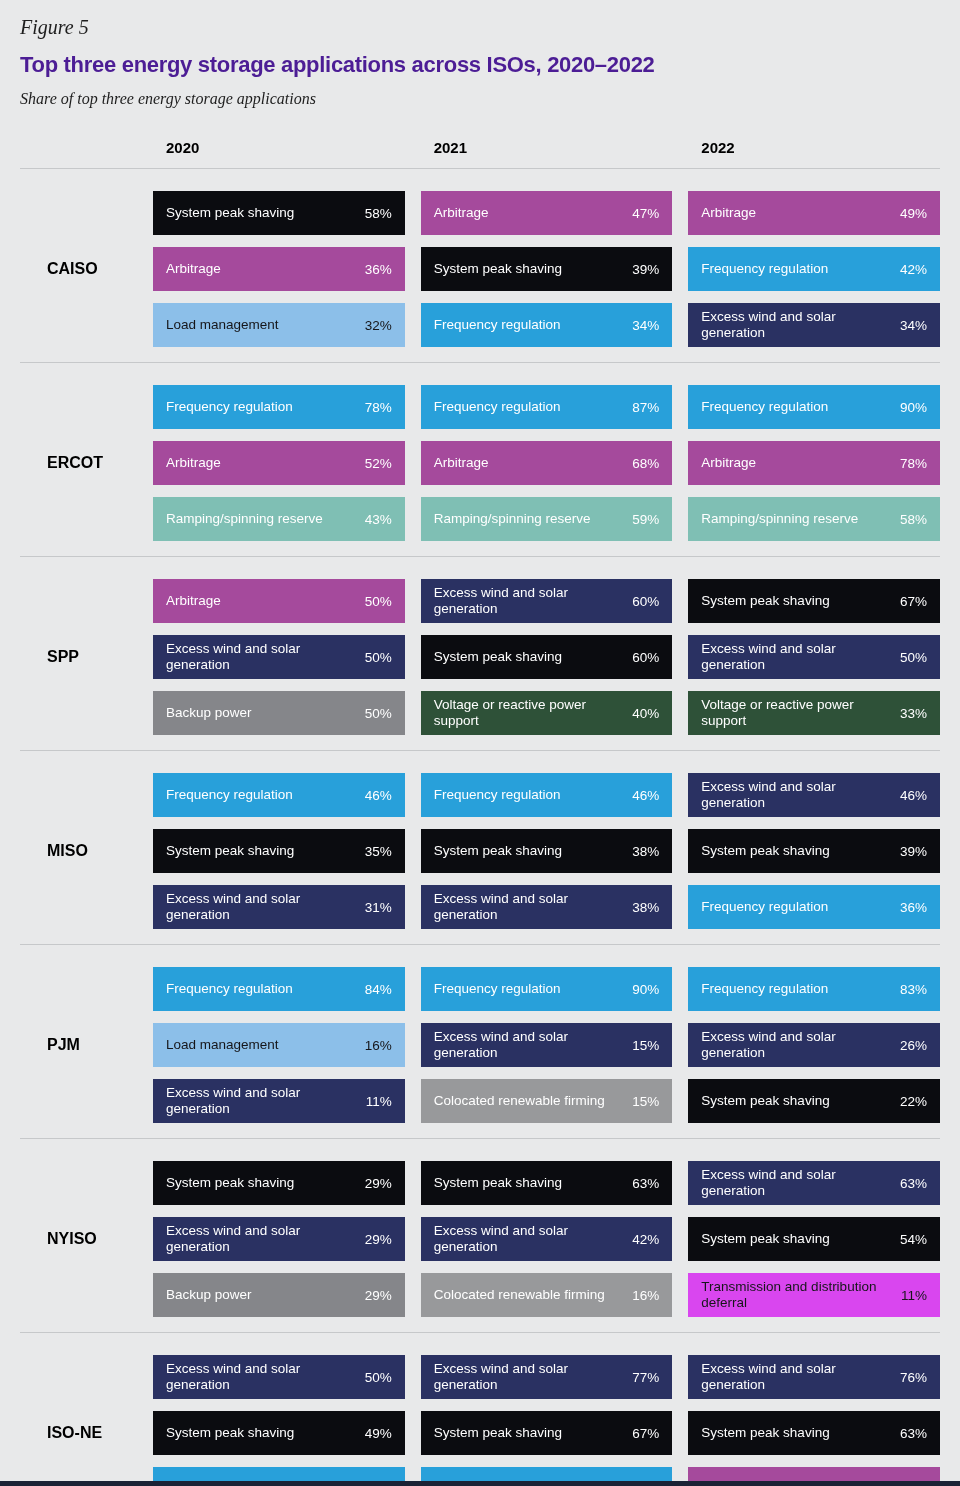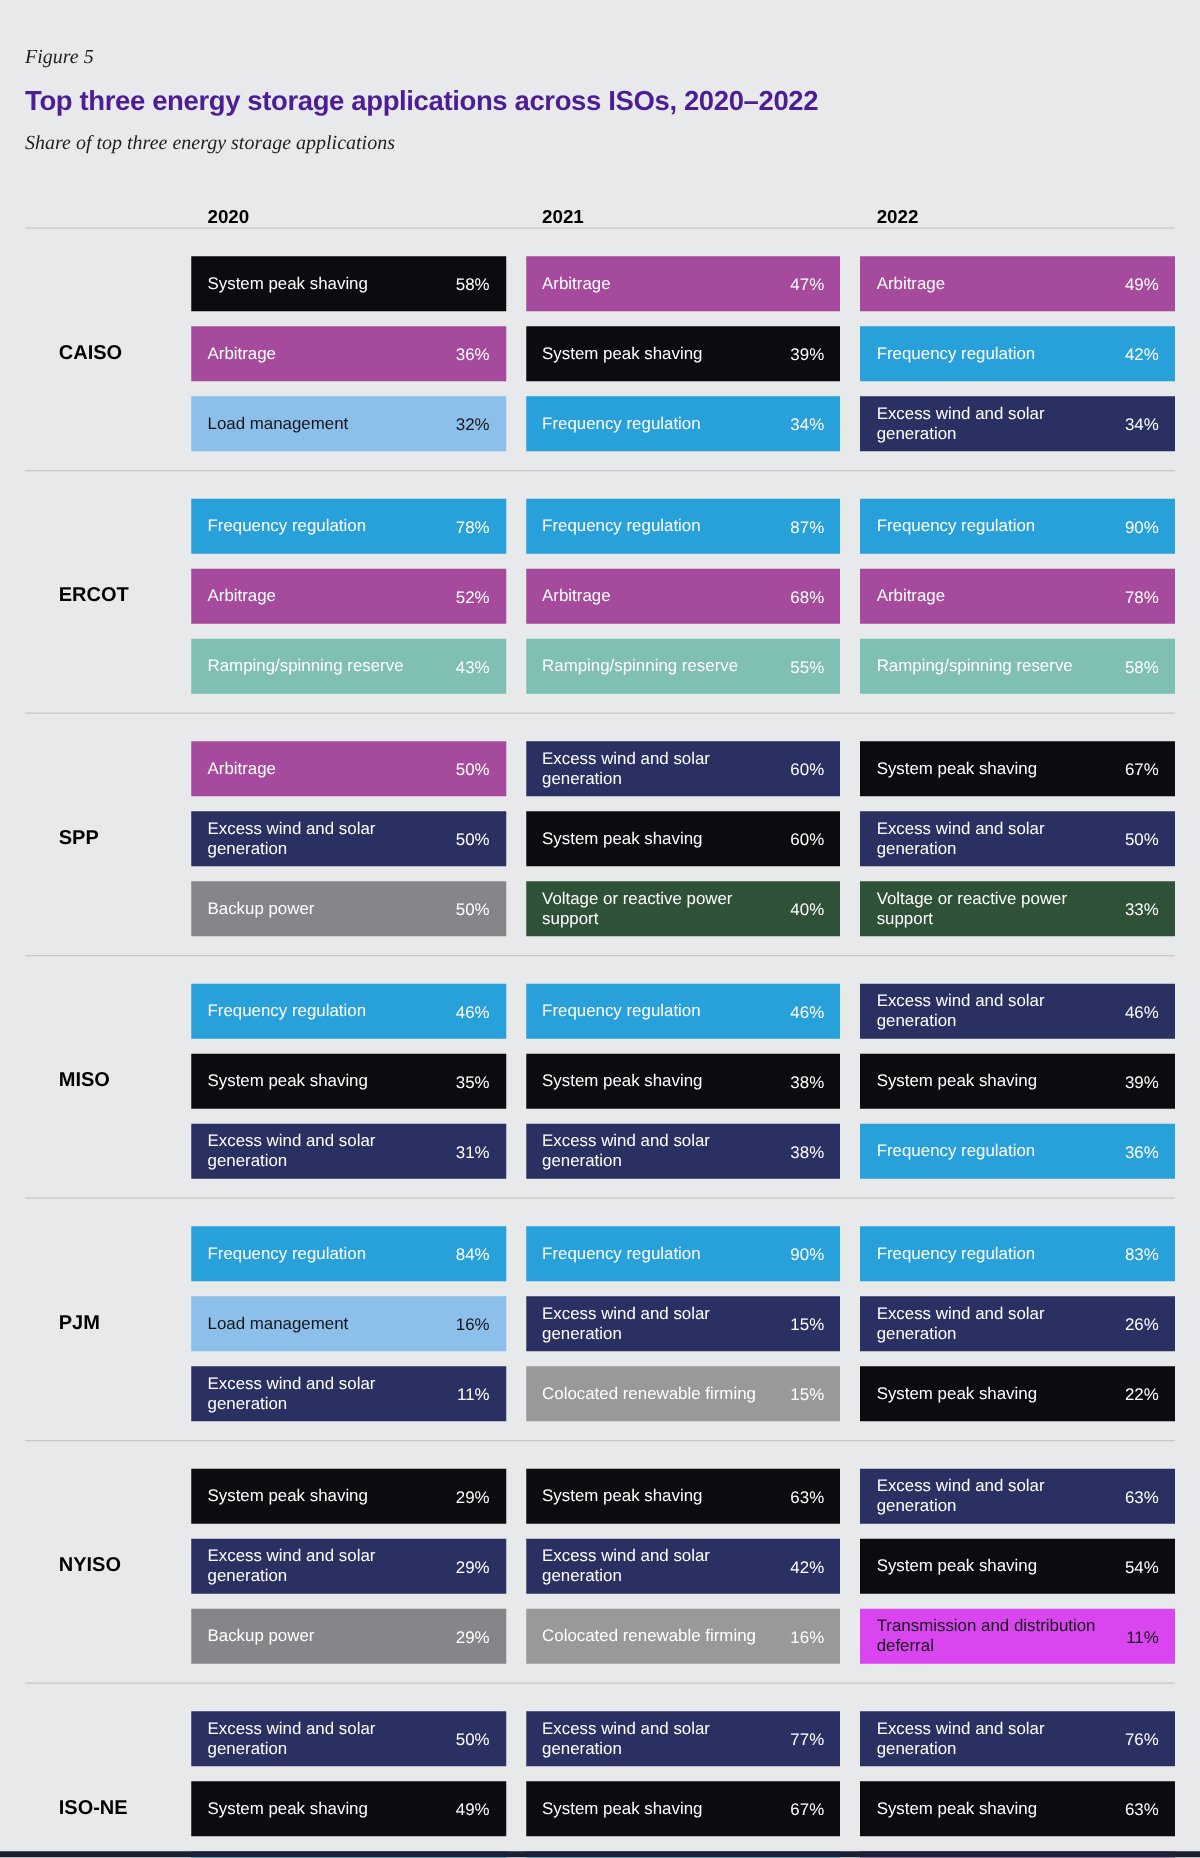--- a/index.html
+++ b/index.html
@@ -7,24 +7,24 @@
     width:960px;height:1486px;
     background:#e8e9ea;
     font-family:"Liberation Sans",sans-serif;
     color:#000;
     position:relative;
     overflow:hidden;
   }
   .page{box-sizing:border-box;width:960px;height:1486px;padding:0 20px;position:relative;}
 
   .figure-label{
-    padding-top:37px;
+    padding-top:16px;
     font-family:"Liberation Serif",serif;
     font-style:italic;
-    font-size:16px;
+    font-size:20px;
     color:#1e1e1e;
   }
   .title{
     margin:13px 0 0 0;
     font-size:22px;
     font-weight:700;
     letter-spacing:-0.3px;
     color:#4c1d95;
   }
   .subtitle{
@@ -34,21 +34,22 @@
     font-size:16px;
     color:#1e1e1e;
   }
 
   .grid{
     display:grid;
     grid-template-columns:117px 1fr 1fr 1fr;
     column-gap:16px;
   }
   .year-header{
-    margin-top:41px;
+    margin-top:31px;
+    padding-bottom:12px;
     border-bottom:1px solid #c6c8ca;
   }
   .year{
     font-size:15px;
     font-weight:700;
     padding-left:13px;
     color:#000;
   }
 
   .iso-row{
@@ -191,21 +192,21 @@
           <div class="bar" style="background: rgb(40, 160, 218); color: rgb(255, 255, 255);">
             <span class="bar-label">Frequency regulation</span>
             <span class="bar-pct">87%</span>
           </div>
           <div class="bar" style="background: rgb(165, 74, 156); color: rgb(255, 255, 255);">
             <span class="bar-label">Arbitrage</span>
             <span class="bar-pct">68%</span>
           </div>
           <div class="bar" style="background: rgb(127, 191, 180); color: rgb(255, 255, 255);">
             <span class="bar-label">Ramping/spinning reserve</span>
-            <span class="bar-pct">55%</span>
+            <span class="bar-pct">59%</span>
           </div>
         </div>
         <div class="cell">
           <div class="bar" style="background: rgb(40, 160, 218); color: rgb(255, 255, 255);">
             <span class="bar-label">Frequency regulation</span>
             <span class="bar-pct">90%</span>
           </div>
           <div class="bar" style="background: rgb(165, 74, 156); color: rgb(255, 255, 255);">
             <span class="bar-label">Arbitrage</span>
             <span class="bar-pct">78%</span>

